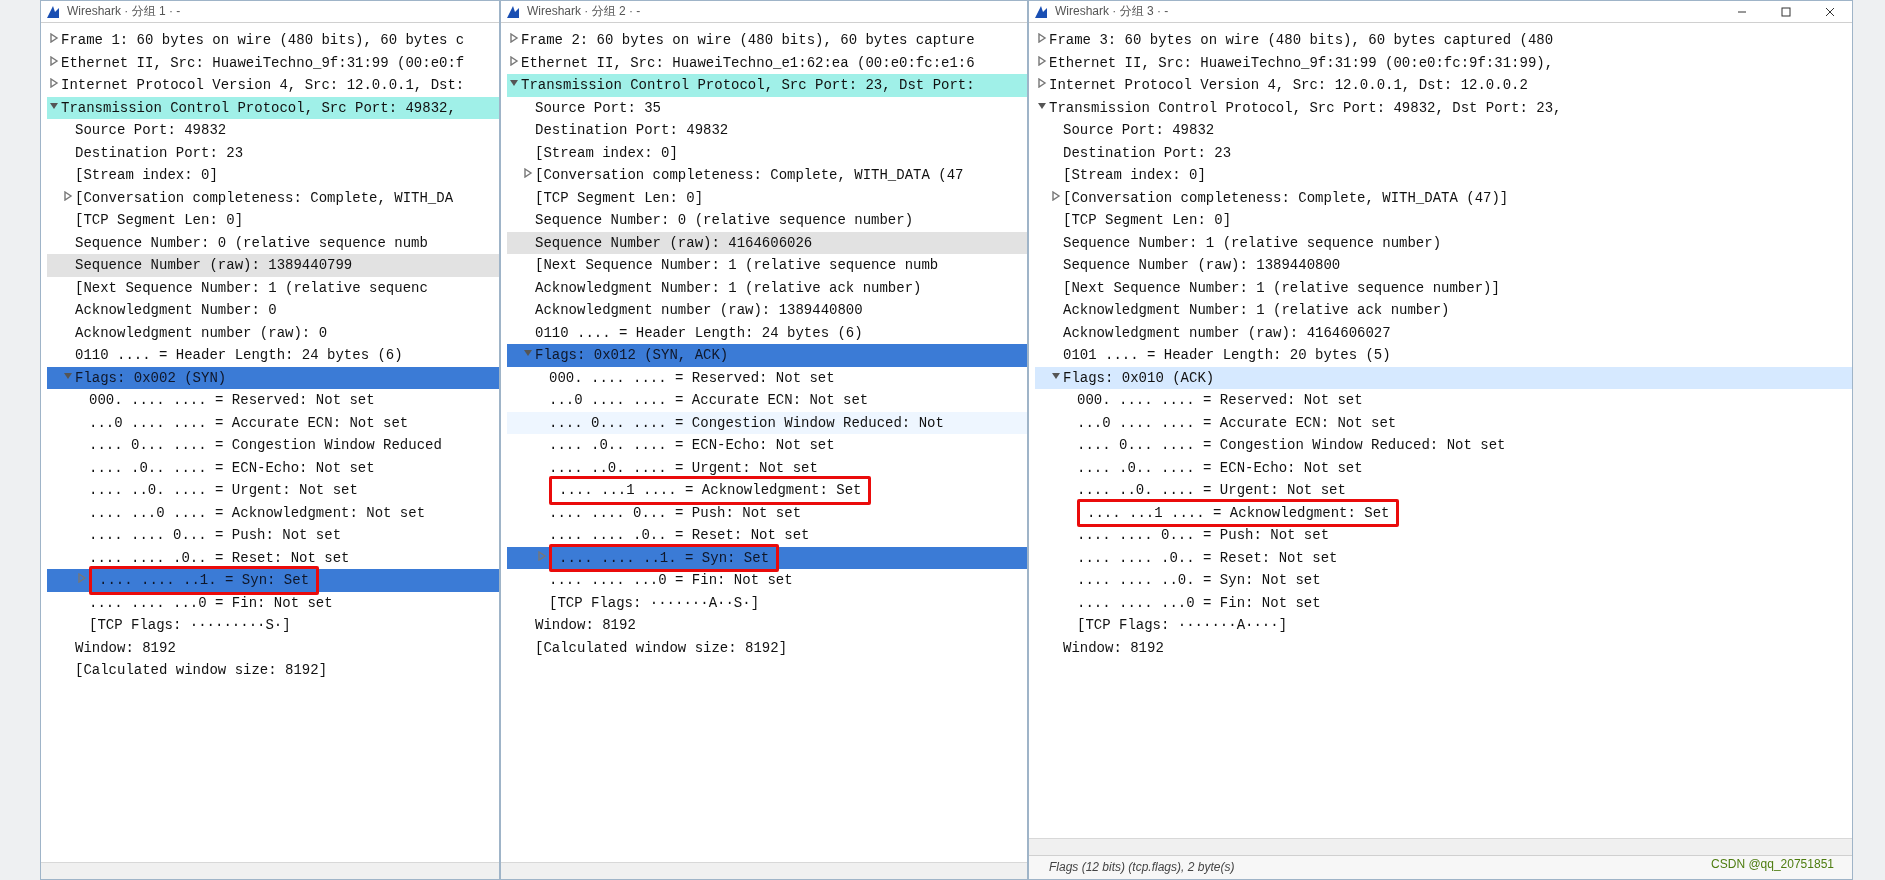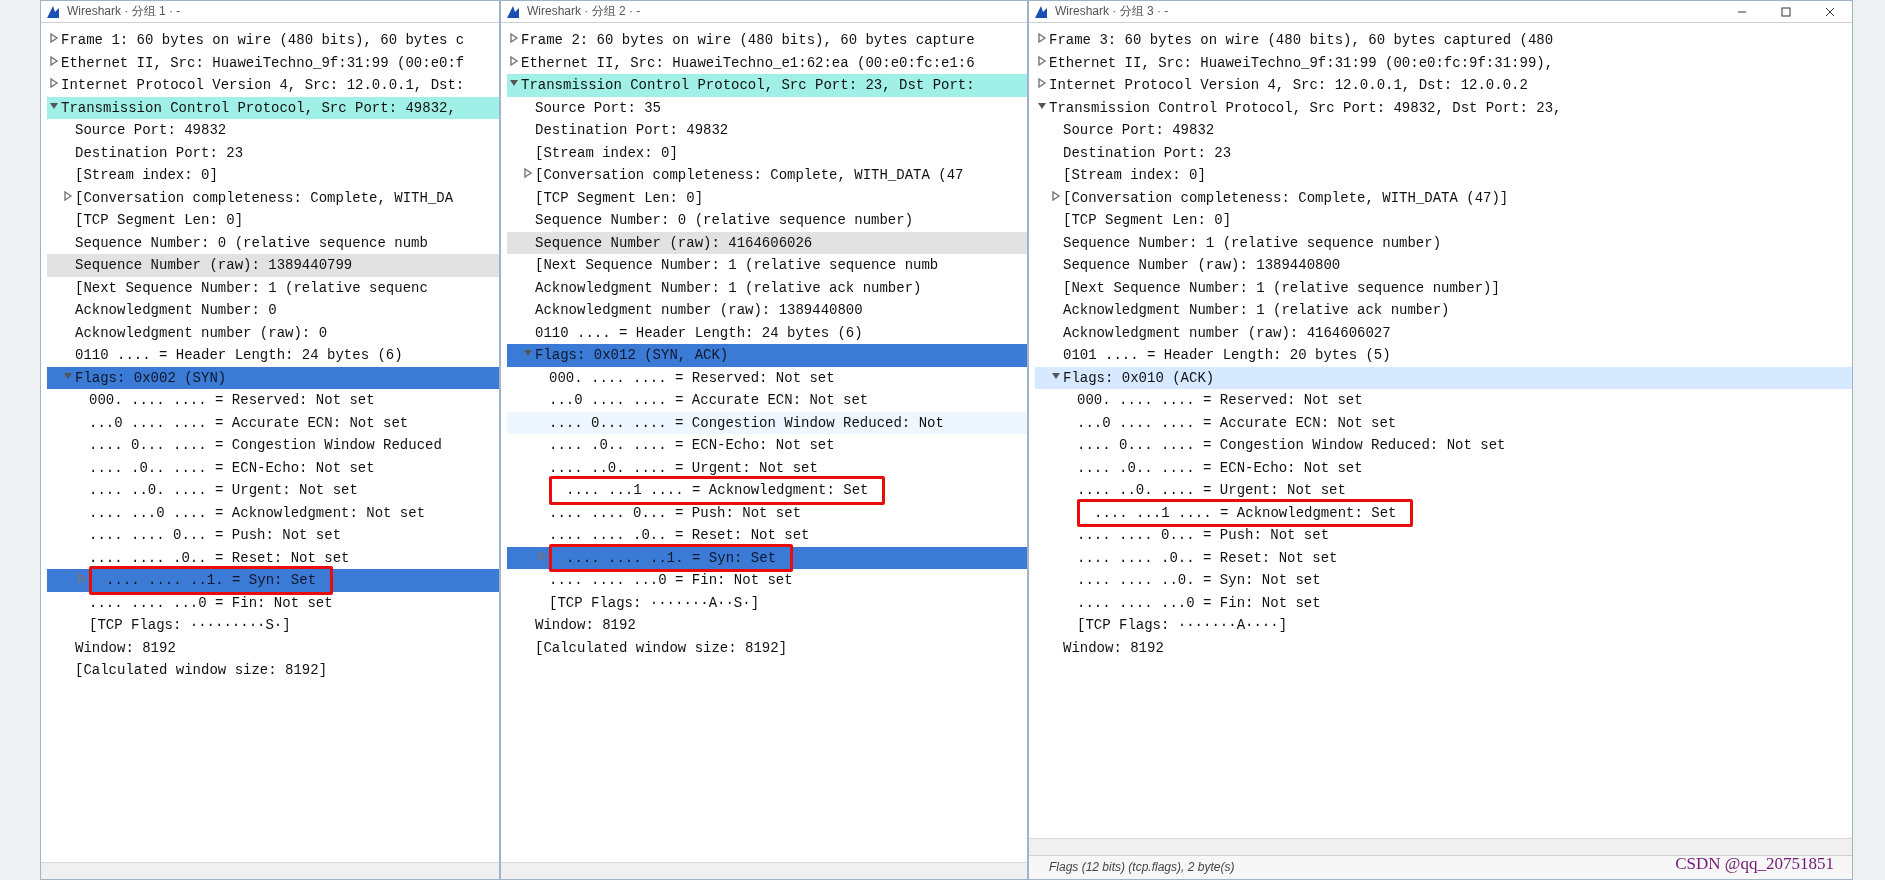--- a/index.html
+++ b/index.html
@@ -91,42 +91,42 @@
   .txt { flex: 0 0 auto; }
   .hl-tcp { background: #a0f0e8; } 
   .hl-sel { background: #3b7bd6; color: #0f172a; } 
   .hl-sel-light { background: #d6e9ff; } 
   .hl-grey { background: #e2e2e2; }
   .hl-faint { background: #eef6ff; }
   .hl-sel .caret { color: #fff; }
   .redbox {
     border: 3px solid #ea0b0b;
     border-radius: 2px;
-    padding: 0 14px;
+    padding: 0 7px;
     display: inline-block;
   }
   .statusbar {
     height: 24px;
     border-top: 1px solid #d0d0d0;
     background: #f7f7f7;
     font-family: "Segoe UI", Tahoma, sans-serif;
     font-style: italic;
     font-size: 12px;
     color: #444;
     display: flex;
     align-items: center;
     padding-left: 20px;
   }
   .watermark {
     position: absolute;
     right: 18px;
     bottom: 4px;
-    font-family: Liberation Serif, serif;
-    font-size: 17px;
-    color: #701a75;
+    font-family: Liberation Sans, sans-serif;
+    font-size: 12px;
+    color: #4d7c0f;
     font-style: normal;
   }
 </style>
 </head>
 <body>
 
 <div class="desktop" id="desktop">
     <div class="window w1">
       <div class="titlebar">
         <span class="app-icon">

